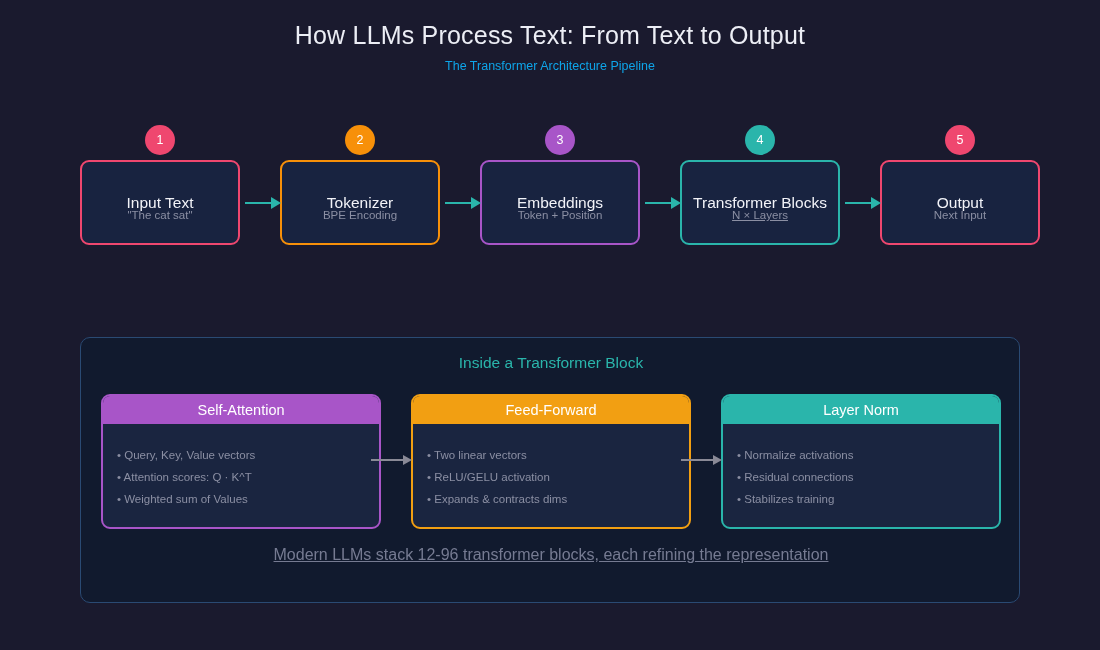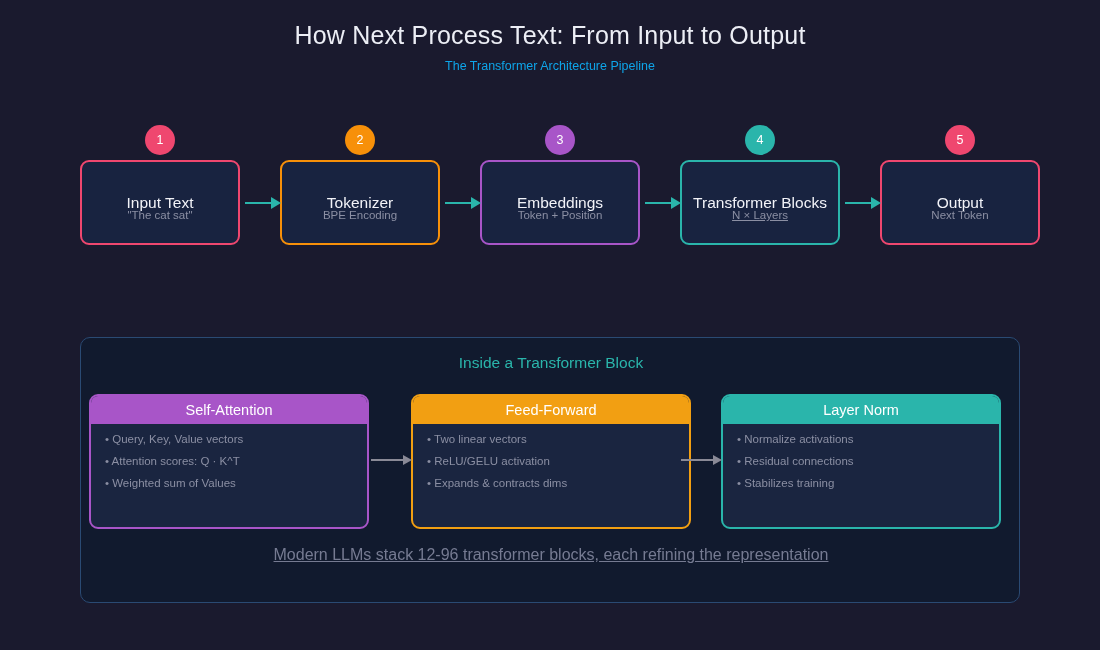--- a/index.html
+++ b/index.html
@@ -165,21 +165,21 @@
   .comp-head {
     height: 28px;
     display: flex;
     align-items: center;
     justify-content: center;
     font-size: 14.5px;
     color: #ffffff;
     line-height: 18px;
   }
   .comp-body {
-    padding: 4px 14px 0 14px;
+    padding: 20px 14px 0 14px;
   }
   .comp-item {
     font-size: 11.5px;
     color: #8b8fa3;
     line-height: 22px;
     white-space: nowrap;
   }
 
   .arrow-g {
     position: absolute;
@@ -203,21 +203,21 @@
     height: 0;
     border-top: 5px solid transparent;
     border-bottom: 5px solid transparent;
     border-left: 9px solid #8a8a96;
   }
 </style>
 </head>
 <body>
 
 <div class="header">
-  <div class="title">How Next Process Text: From Input to Output</div>
+  <div class="title">How LLMs Process Text: From Text to Output</div>
   <div class="subtitle">The Transformer Architecture Pipeline</div>
 </div>
 
 <div class="pipeline" id="pipeline-row">
     <div class="badge" style="background: rgb(239, 71, 111); left: 145px;">1</div>
     <div class="stage" style="left: 80px; border-color: rgb(239, 71, 111);">
       <div class="stage-title">Input Text</div>
     </div>
     <div class="stage-sub" style="left: 80px;">"The cat sat"</div>
     <div class="badge" style="background: rgb(247, 144, 9); left: 345px;">2</div>
@@ -232,21 +232,21 @@
     <div class="stage-sub" style="left: 480px;">Token + Position</div>
     <div class="badge" style="background: rgb(42, 181, 171); left: 745px;">4</div>
     <div class="stage" style="left: 680px; border-color: rgb(42, 181, 171);">
       <div class="stage-title">Transformer Blocks</div>
     </div>
     <div class="stage-sub" style="left: 680px; text-decoration: underline;">N × Layers</div>
     <div class="badge" style="background: rgb(239, 71, 111); left: 945px;">5</div>
     <div class="stage" style="left: 880px; border-color: rgb(239, 71, 111);">
       <div class="stage-title">Output</div>
     </div>
-    <div class="stage-sub" style="left: 880px;">Next Token</div>
+    <div class="stage-sub" style="left: 880px;">Next Input</div>
     <div class="arrow-h" style="left: 245px;">
       <div class="shaft"></div>
       <div class="head"></div>
     </div>
     <div class="arrow-h" style="left: 445px;">
       <div class="shaft"></div>
       <div class="head"></div>
     </div>
     <div class="arrow-h" style="left: 645px;">
       <div class="shaft"></div>
@@ -254,21 +254,21 @@
     </div>
     <div class="arrow-h" style="left: 845px;">
       <div class="shaft"></div>
       <div class="head"></div>
     </div>
   </div>
 
 <div class="panel">
   <div class="panel-title">Inside a Transformer Block</div>
   <div id="panel-components">
-      <div class="comp" style="left: 8px; border-color: rgb(168, 85, 200);">
+      <div class="comp" style="left: 20px; border-color: rgb(168, 85, 200);">
         <div class="comp-head" style="background: rgb(168, 85, 200);">Self-Attention</div>
         <div class="comp-body">
           <div class="comp-item">• Query, Key, Value vectors</div>
           <div class="comp-item">• Attention scores: Q · K^T</div>
           <div class="comp-item">• Weighted sum of Values</div>
         </div>
       </div>
       <div class="comp" style="left: 330px; border-color: rgb(242, 159, 18);">
         <div class="comp-head" style="background: rgb(242, 159, 18);">Feed-Forward</div>
         <div class="comp-body">

